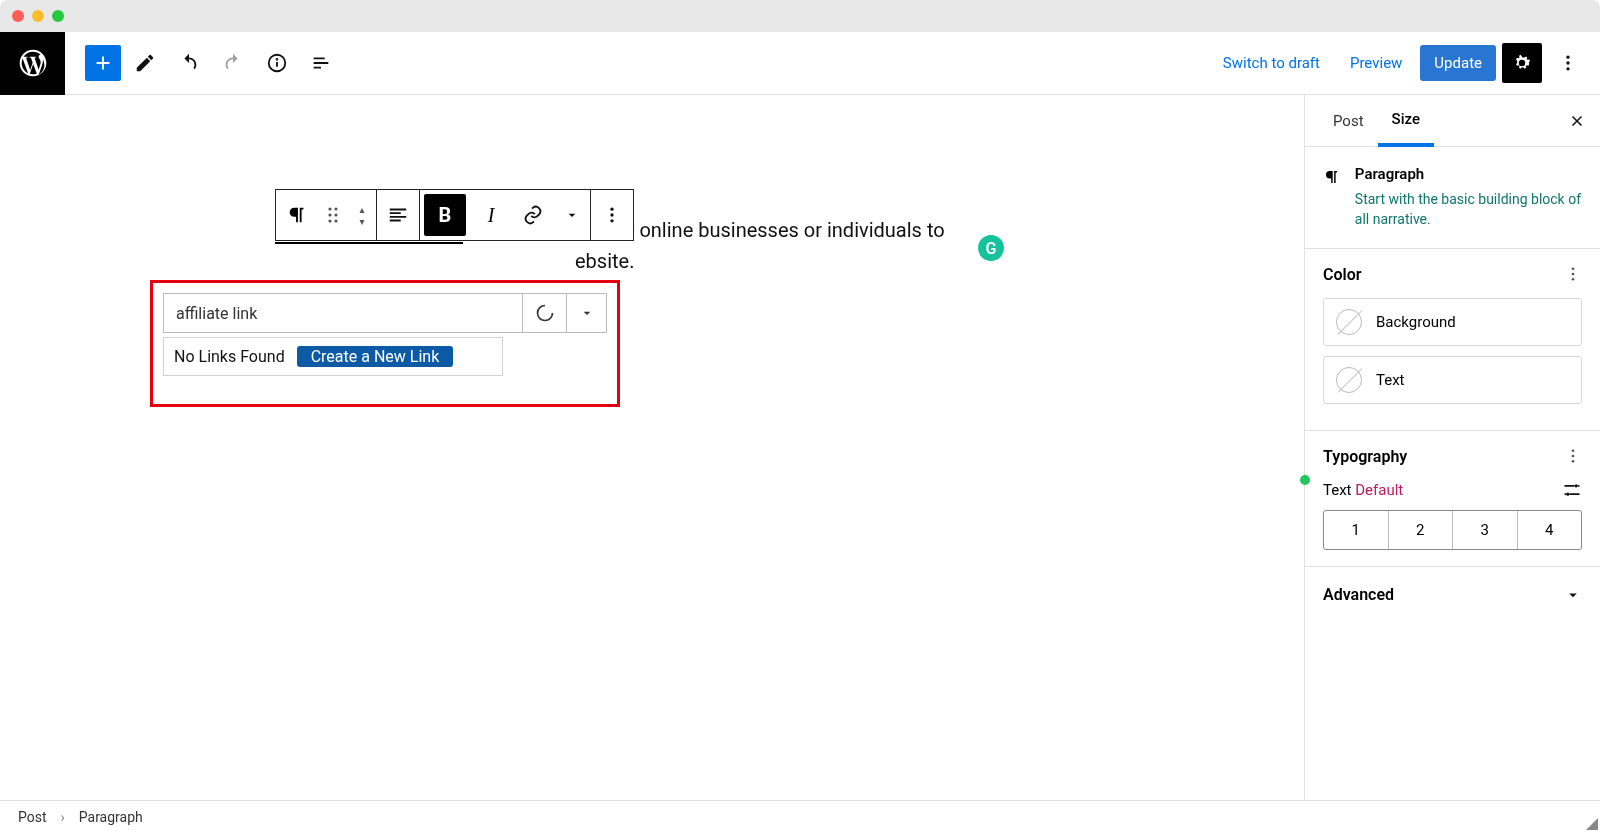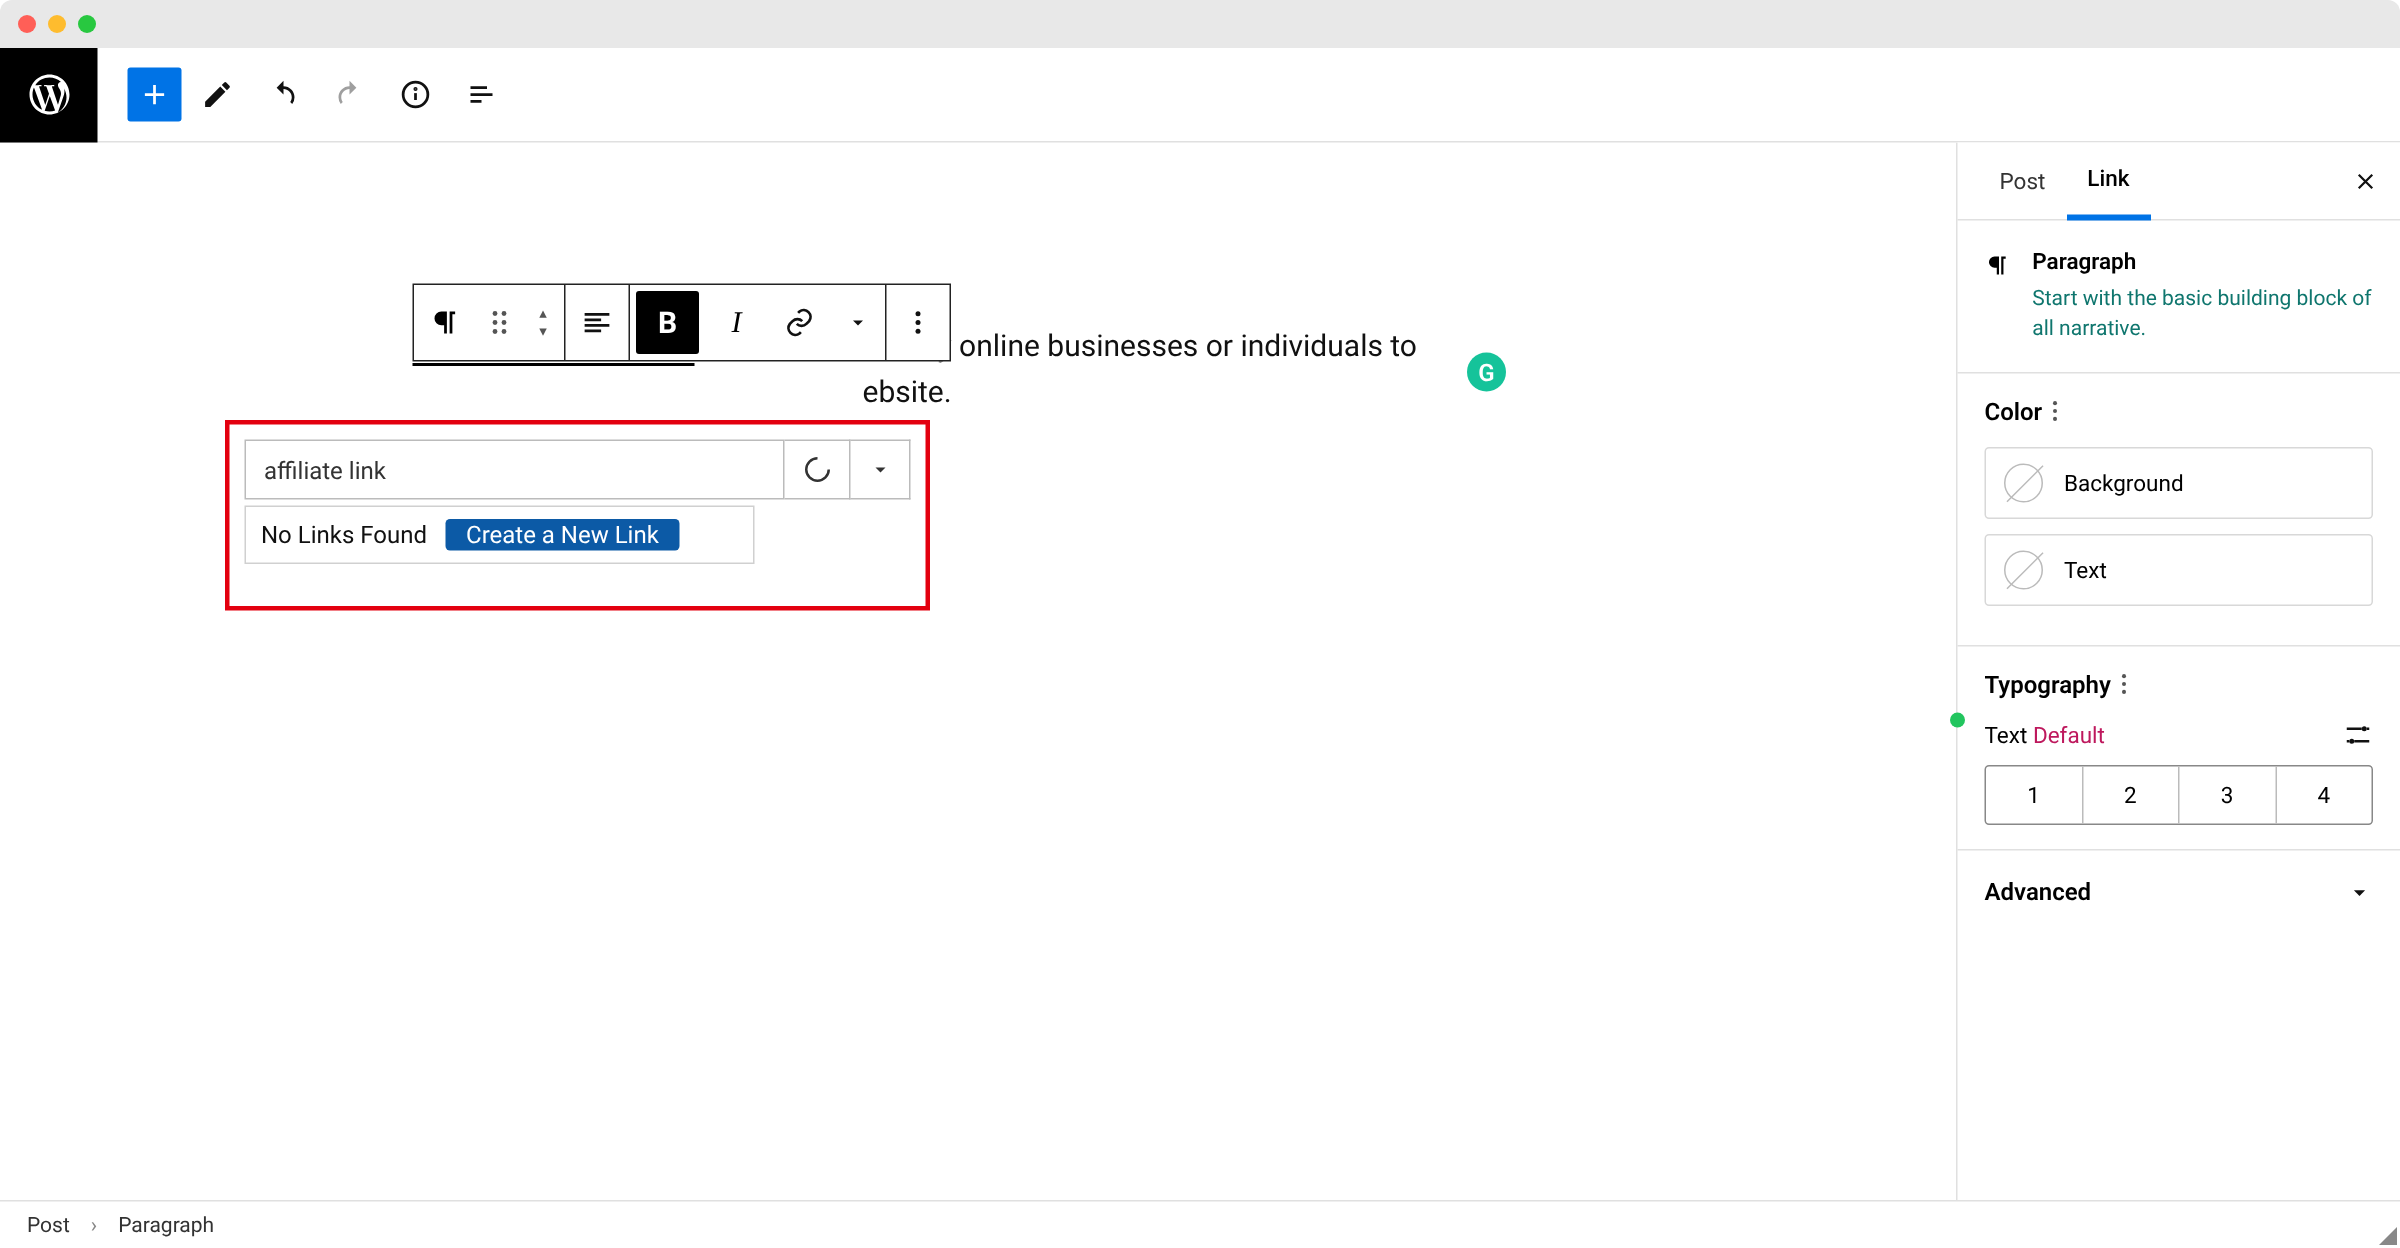--- a/index.html
+++ b/index.html
@@ -50,21 +50,21 @@
 .sidebar { width: 296px; border-left: 1px solid #e0e0e0; background:#fff; position:relative; }
 .tabs { display: flex; align-items: center; height: 52px; padding: 0 14px; border-bottom:1px solid #e0e0e0; position:relative; }
 .tab { padding: 0 14px; font-size: 15px; color: #333; height:52px; display:flex; align-items:center; cursor:pointer; }
 .tab.active { color:#000; font-weight:500; border-bottom: 4px solid #0073e6; }
 .tabs .close-x { position:absolute; right:14px; cursor:pointer; }
 .panel { padding: 18px 18px; border-bottom:1px solid #e0e0e0; }
 .panel .hdr { display:flex; align-items:flex-start; gap: 14px; }
 .panel .hdr .title { font-weight:600; font-size:15px; margin-bottom:6px; }
 .panel .hdr .desc { font-size:14px; color:#0f766e; line-height:1.45; }
 .section { padding: 16px 18px; border-bottom:1px solid #e0e0e0; }
-.section-title-row { display:flex; align-items:center; justify-content:flex-start; margin-bottom: 14px;}
+.section-title-row { display:flex; align-items:center; justify-content:space-between; margin-bottom: 14px;}
 .section-title { font-weight:600; font-size:16px; }
 .color-row { border:1px solid #d8d8d8; border-radius:3px; height:48px; display:flex; align-items:center; padding:0 12px; gap:14px; margin-bottom:10px; cursor:pointer; font-size:15px;}
 .swatch-circle { width:26px; height:26px; border-radius:50%; border:1px solid #bbb; position:relative; }
 .swatch-circle::after { content:""; position:absolute; width:34px; height:1px; background:#bbb; top:12px; left:-4px; transform:rotate(-45deg); }
 .size-row { display:flex; align-items:center; justify-content:space-between; margin-bottom:10px; font-size:15px;}
 .size-default { color:#be185d;margin-top:16px; }
 .size-btns { display:flex; border:1px solid #888; border-radius:3px; }
 .size-btns .sb { flex:1; text-align:center; padding:10px 0; border-right:1px solid #bbb; cursor:pointer; font-size:15px;}
 .size-btns .sb:last-child { border-right:none; }
 .adv-row { display:flex; align-items:flex-end; justify-content:space-between; padding: 18px 18px; font-weight:600; font-size:16px; cursor:pointer;}
@@ -119,20 +119,37 @@
           <line x1="12" y1="11" x2="12" y2="16"></line>
           <circle cx="12" cy="8" r="0.5" fill="#111"></circle>
         </svg>
     </div>
     <div class="tbtn">
       <svg width="22" height="22" viewBox="0 0 24 24" fill="#111">
           <path d="M4 6h12v2H4zm0 5h16v2H4zm0 5h8v2H4z"></path>
         </svg>
     </div>
   </div>
+  <div class="topbar-right">
+    <span class="txt-link">Switch to draft</span>
+    <span class="txt-link">Preview</span>
+    <span class="update-btn">Update</span>
+    <div class="settings-sq">
+      <svg width="22" height="22" viewBox="0 0 24 24" fill="#fff">
+          <path d="M19.4 13l.6-1-.6-1 1.5-1.2-1-1.7-1.9.4-.8-.8.4-1.9-1.7-1-1.2 1.5-1-.6-1 .6L10.5 3l-1.7 1 .4 1.9-.8.8-1.9-.4-1 1.7L7 10l-.6 1 .6 1-1.5 1.2 1 1.7 1.9-.4.8.8-.4 1.9 1.7 1 1.2-1.5 1 .6 1-.6 1.2 1.5 1.7-1-.4-1.9.8-.8 1.9.4 1-1.7L19.4 13zM12 15.5A3.5 3.5 0 1 1 12 8.5a3.5 3.5 0 0 1 0 7z"></path>
+        </svg>
+    </div>
+    <div class="tbtn">
+      <svg width="20" height="20" viewBox="0 0 24 24" fill="#111">
+          <circle cx="12" cy="5" r="2"></circle>
+          <circle cx="12" cy="12" r="2"></circle>
+          <circle cx="12" cy="19" r="2"></circle>
+        </svg>
+    </div>
+  </div>
 </div>
 
 <div class="body-area">
   <div class="canvas">
     <div class="content-col">
 
       <div class="block-toolbar">
         <div class="tb-group">
           <div class="tb-cell">
             <svg width="22" height="22" viewBox="0 0 24 24" fill="#000">
@@ -214,21 +231,21 @@
           <span class="nolinks">No Links Found</span>
           <span class="create-btn">Create a New Link</span>
         </div>
       </div>
     </div>
   </div>
 
   <div class="sidebar">
     <div class="tabs">
       <div class="tab">Post</div>
-      <div class="tab active">Link</div>
+      <div class="tab active">Size</div>
       <div class="close-x">
         <svg width="18" height="18" viewBox="0 0 24 24" fill="#111">
             <path d="M18 6L6 18M6 6l12 12" stroke="#111" stroke-width="2"></path>
           </svg>
       </div>
     </div>
 
     <div class="panel">
       <div class="hdr">
         <svg width="24" height="24" viewBox="0 0 24 24" fill="#000">

